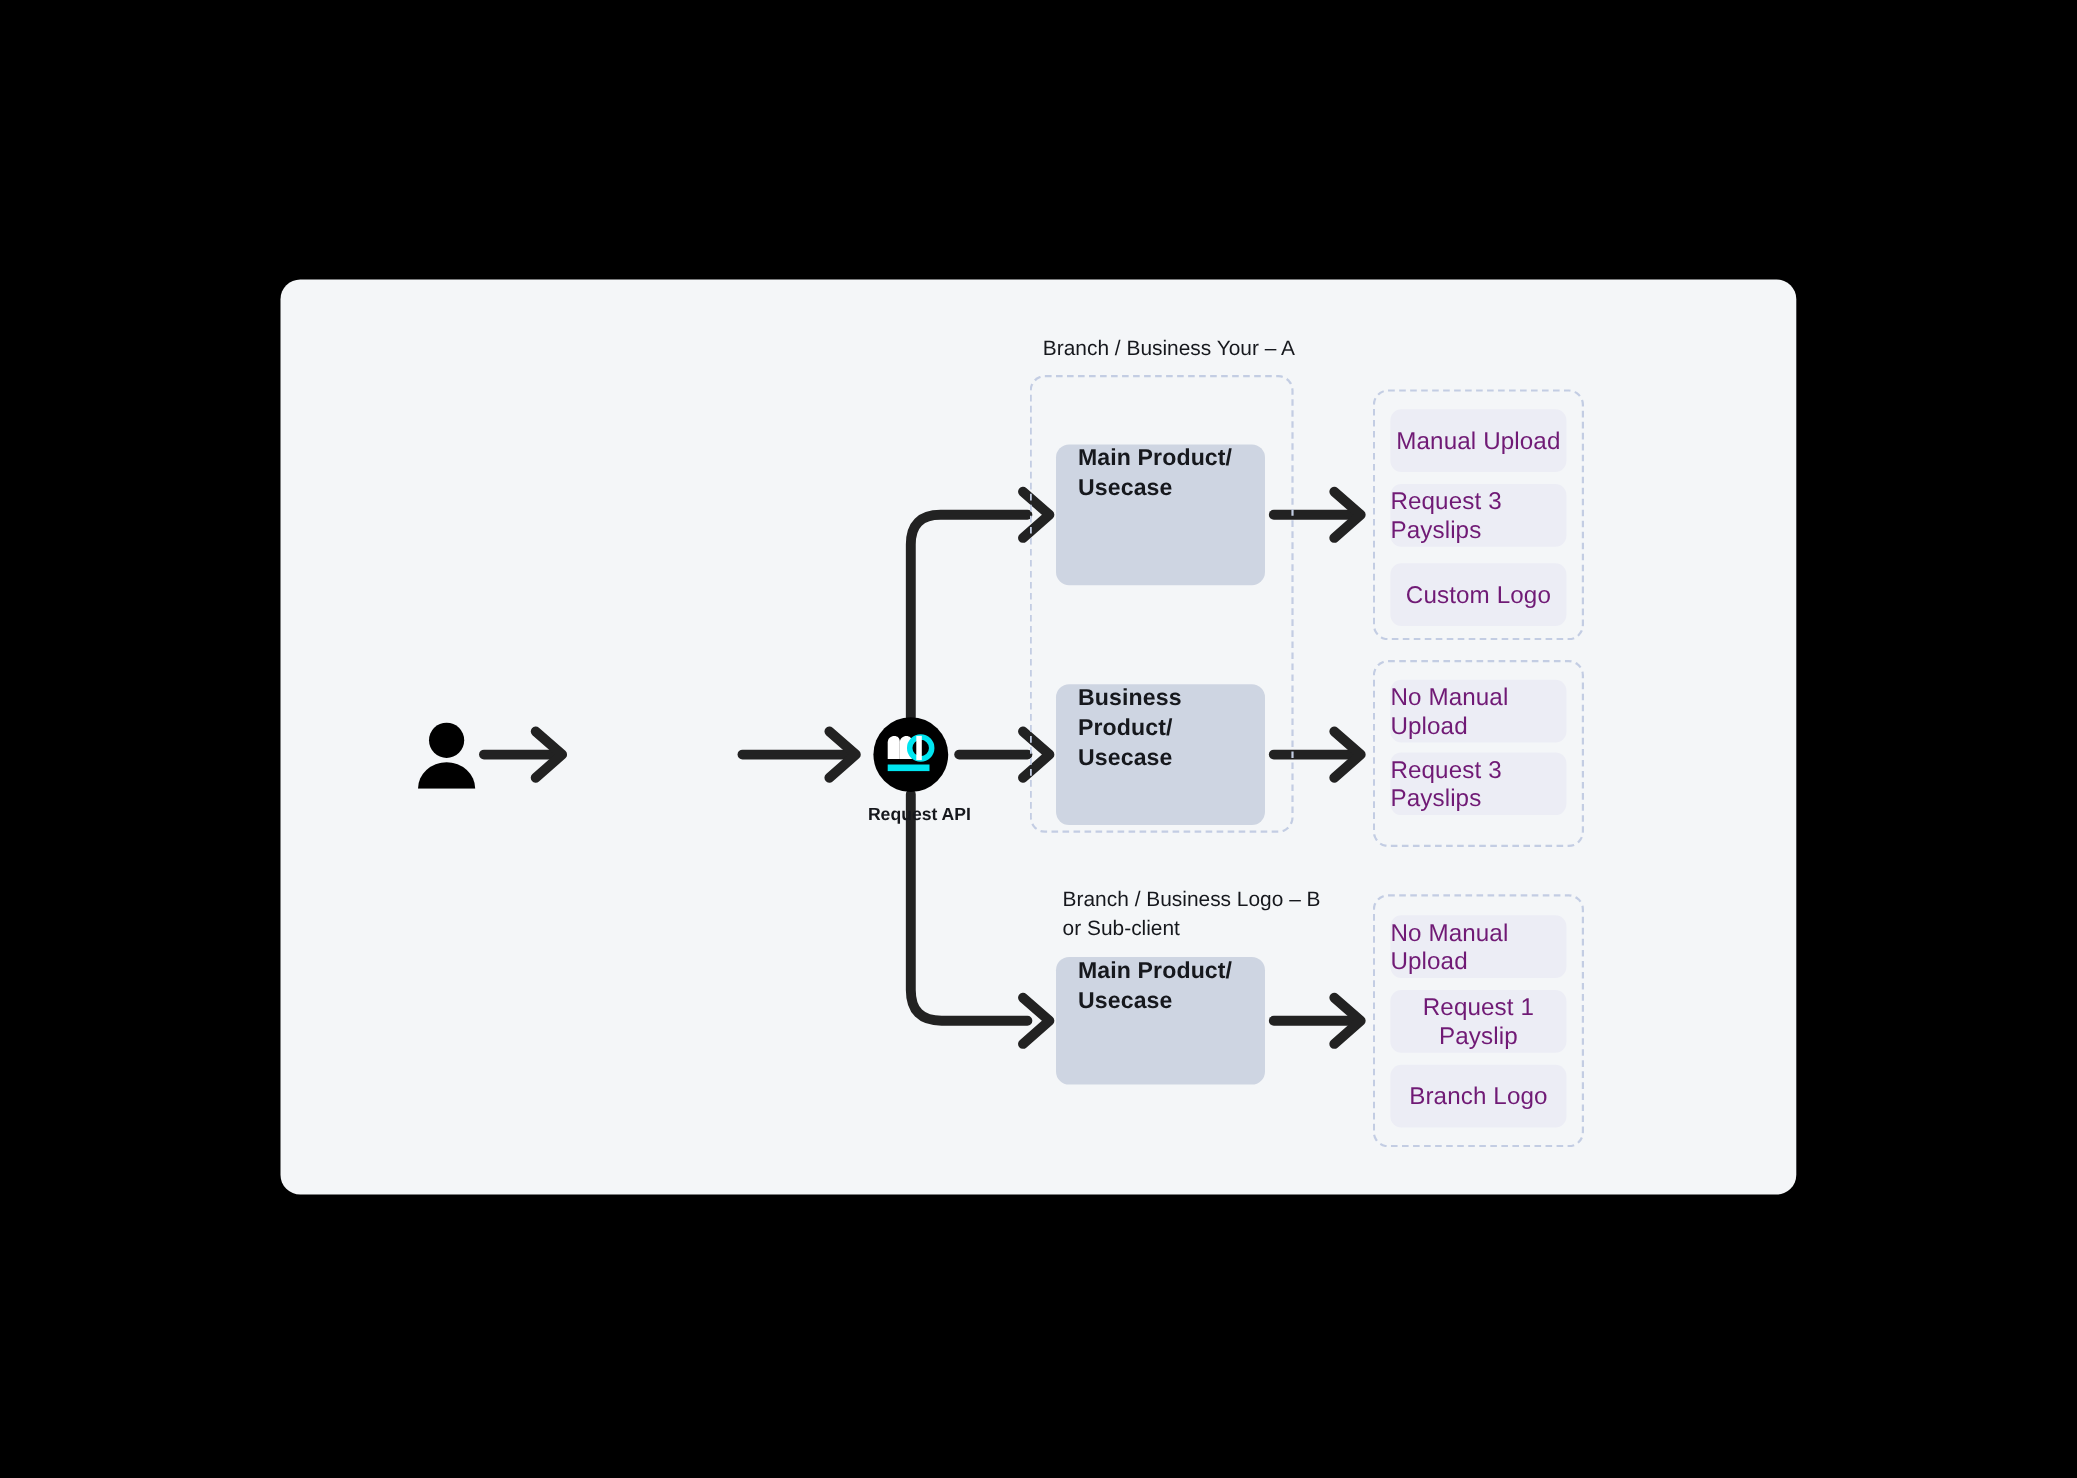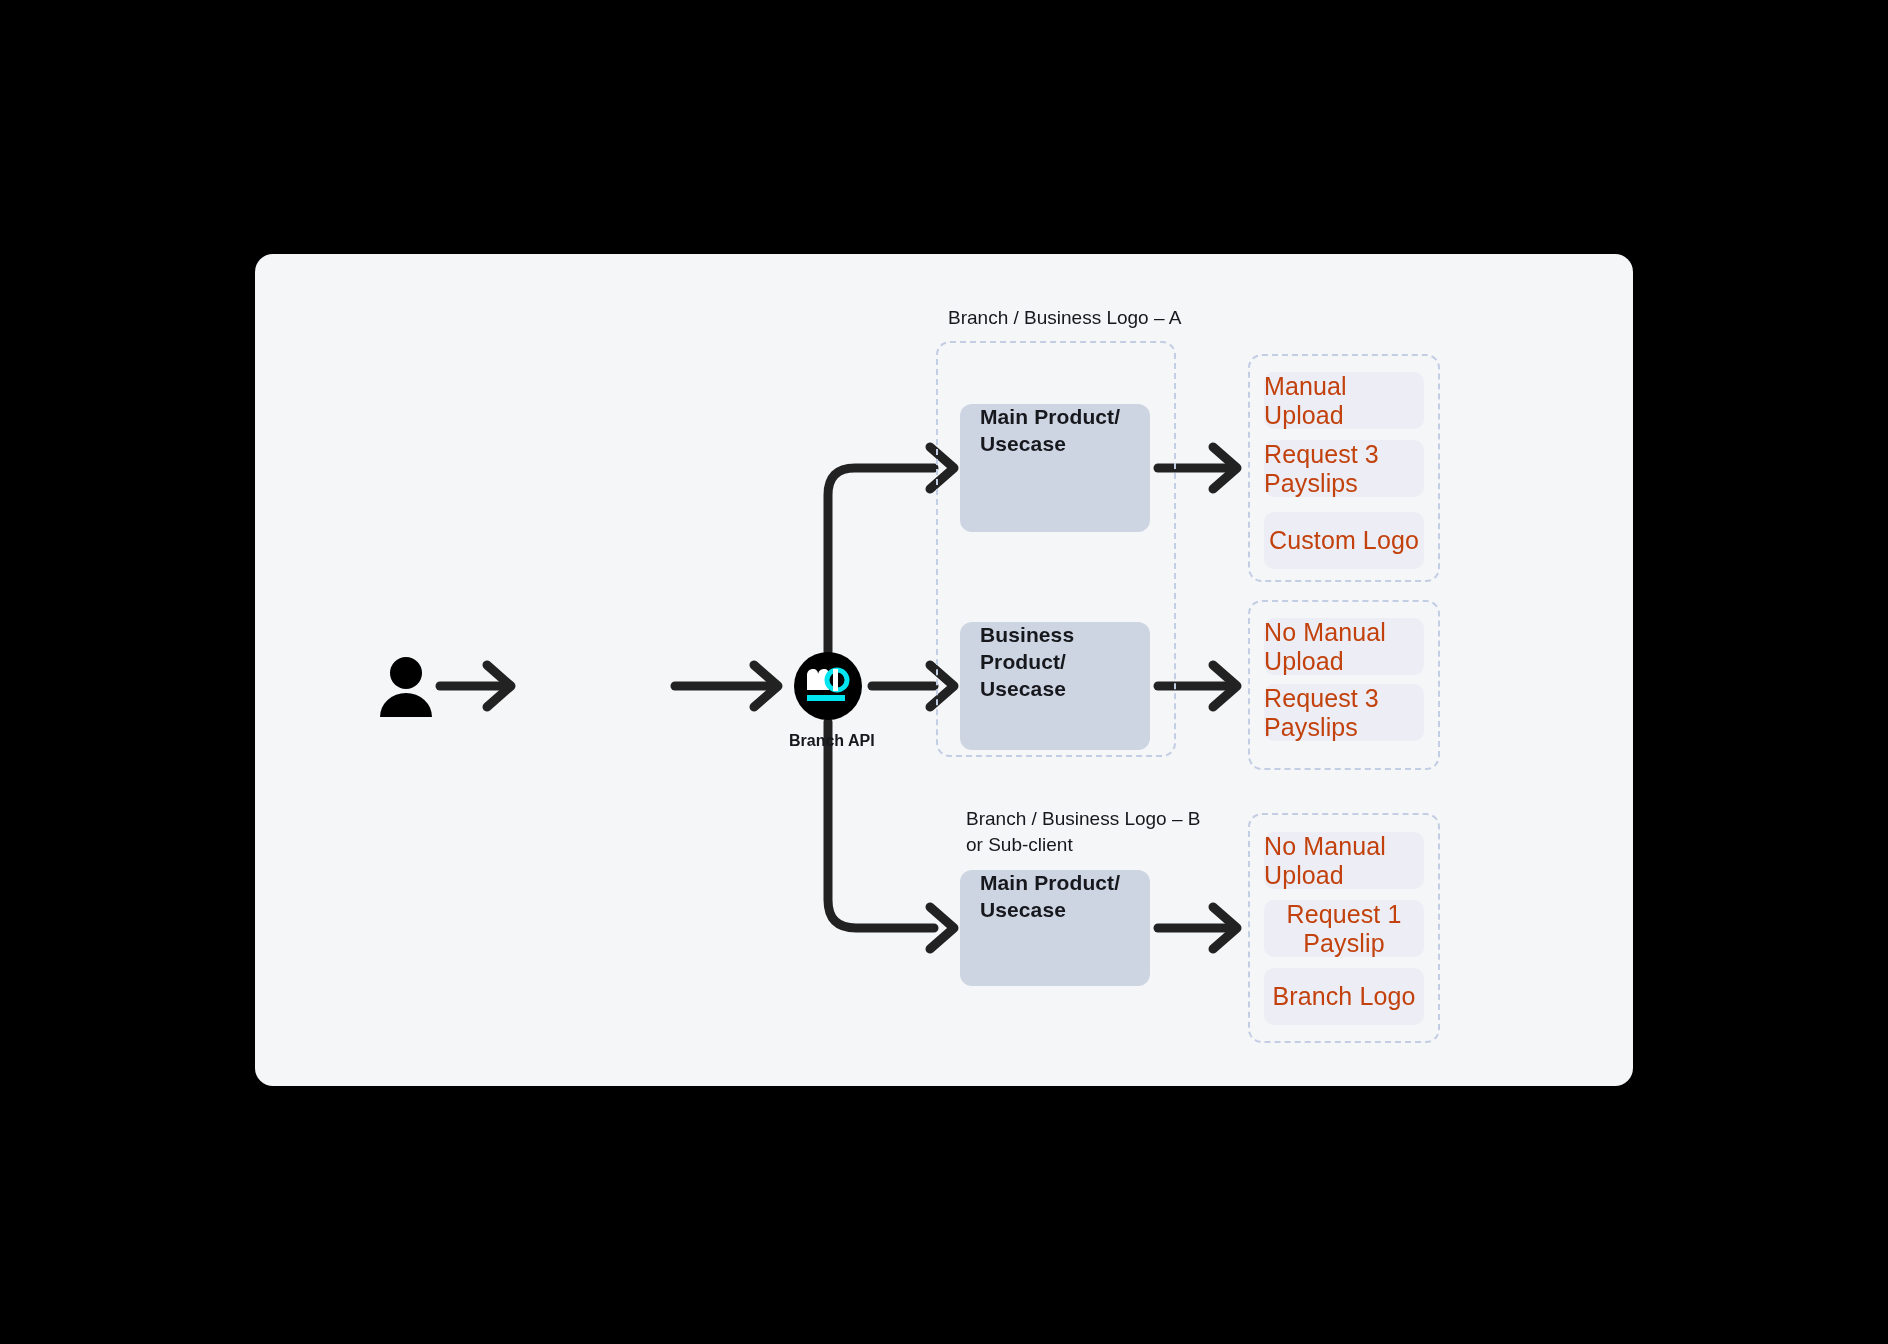--- a/index.html
+++ b/index.html
@@ -26,21 +26,21 @@
 
   
   .dgroup{position:absolute;border:2px dashed #c3cde3;border-radius:14px;
           box-sizing:border-box;}
   .glabel{position:absolute;font-size:19px;color:#16181d;line-height:1.35;
           white-space:pre-line;}
 
   
   .pill{position:absolute;background:#ecedf5;border-radius:10px;
         display:flex;align-items:center;justify-content:center;
-        font-size:25px;color:#c2410c;box-sizing:border-box;letter-spacing:.1px;}
+        font-size:22px;color:#701a75;box-sizing:border-box;letter-spacing:.1px;}
 
   svg.overlay{position:absolute;left:0;top:0;width:1888px;height:1344px;
               pointer-events:none;}
   .person{position:absolute;}
 </style>
 </head>
 <body>
 
 <div id="stage">
 
@@ -106,23 +106,23 @@
 
       <path d="M2,24 L2,9 C2,5 5,3 8,3 C11,3 13,5 13,8 L13,24 Z" fill="#ffffff"></path>
       <path d="M13,24 L13,9 C13,5 16,3 19,3 C22,3 24,5 24,8 L24,24 Z" fill="#ffffff"></path>
 
       <circle cx="32" cy="14" r="10" fill="none" stroke="#00e5f0" stroke-width="5"></circle>
       <rect x="28" y="3" width="5" height="22" fill="#ffffff"></rect>
 
       <rect x="2" y="29" width="38" height="6" fill="#00e5f0"></rect>
     </svg>
   </div>
-  <div class="apilabel" style="left:789px;top:732px;">Branch API</div>
+  <div class="apilabel" style="left:789px;top:732px;">Request API</div>
 
-  <div class="glabel" style="left:948px;top:305px;">Branch / Business Logo – A</div>
+  <div class="glabel" style="left:948px;top:305px;">Branch / Business Your – A</div>
   <div class="dgroup" style="left:936px;top:341px;width:240px;height:416px;"></div>
 
   <div class="prodbox" style="left:960px;top:404px;width:190px;height:128px;">
     <div>
       <div>Main Product/</div>
       <div>Usecase</div>
     </div>
   </div>
 
   <div class="prodbox" style="left:960px;top:622px;width:190px;height:128px;">

